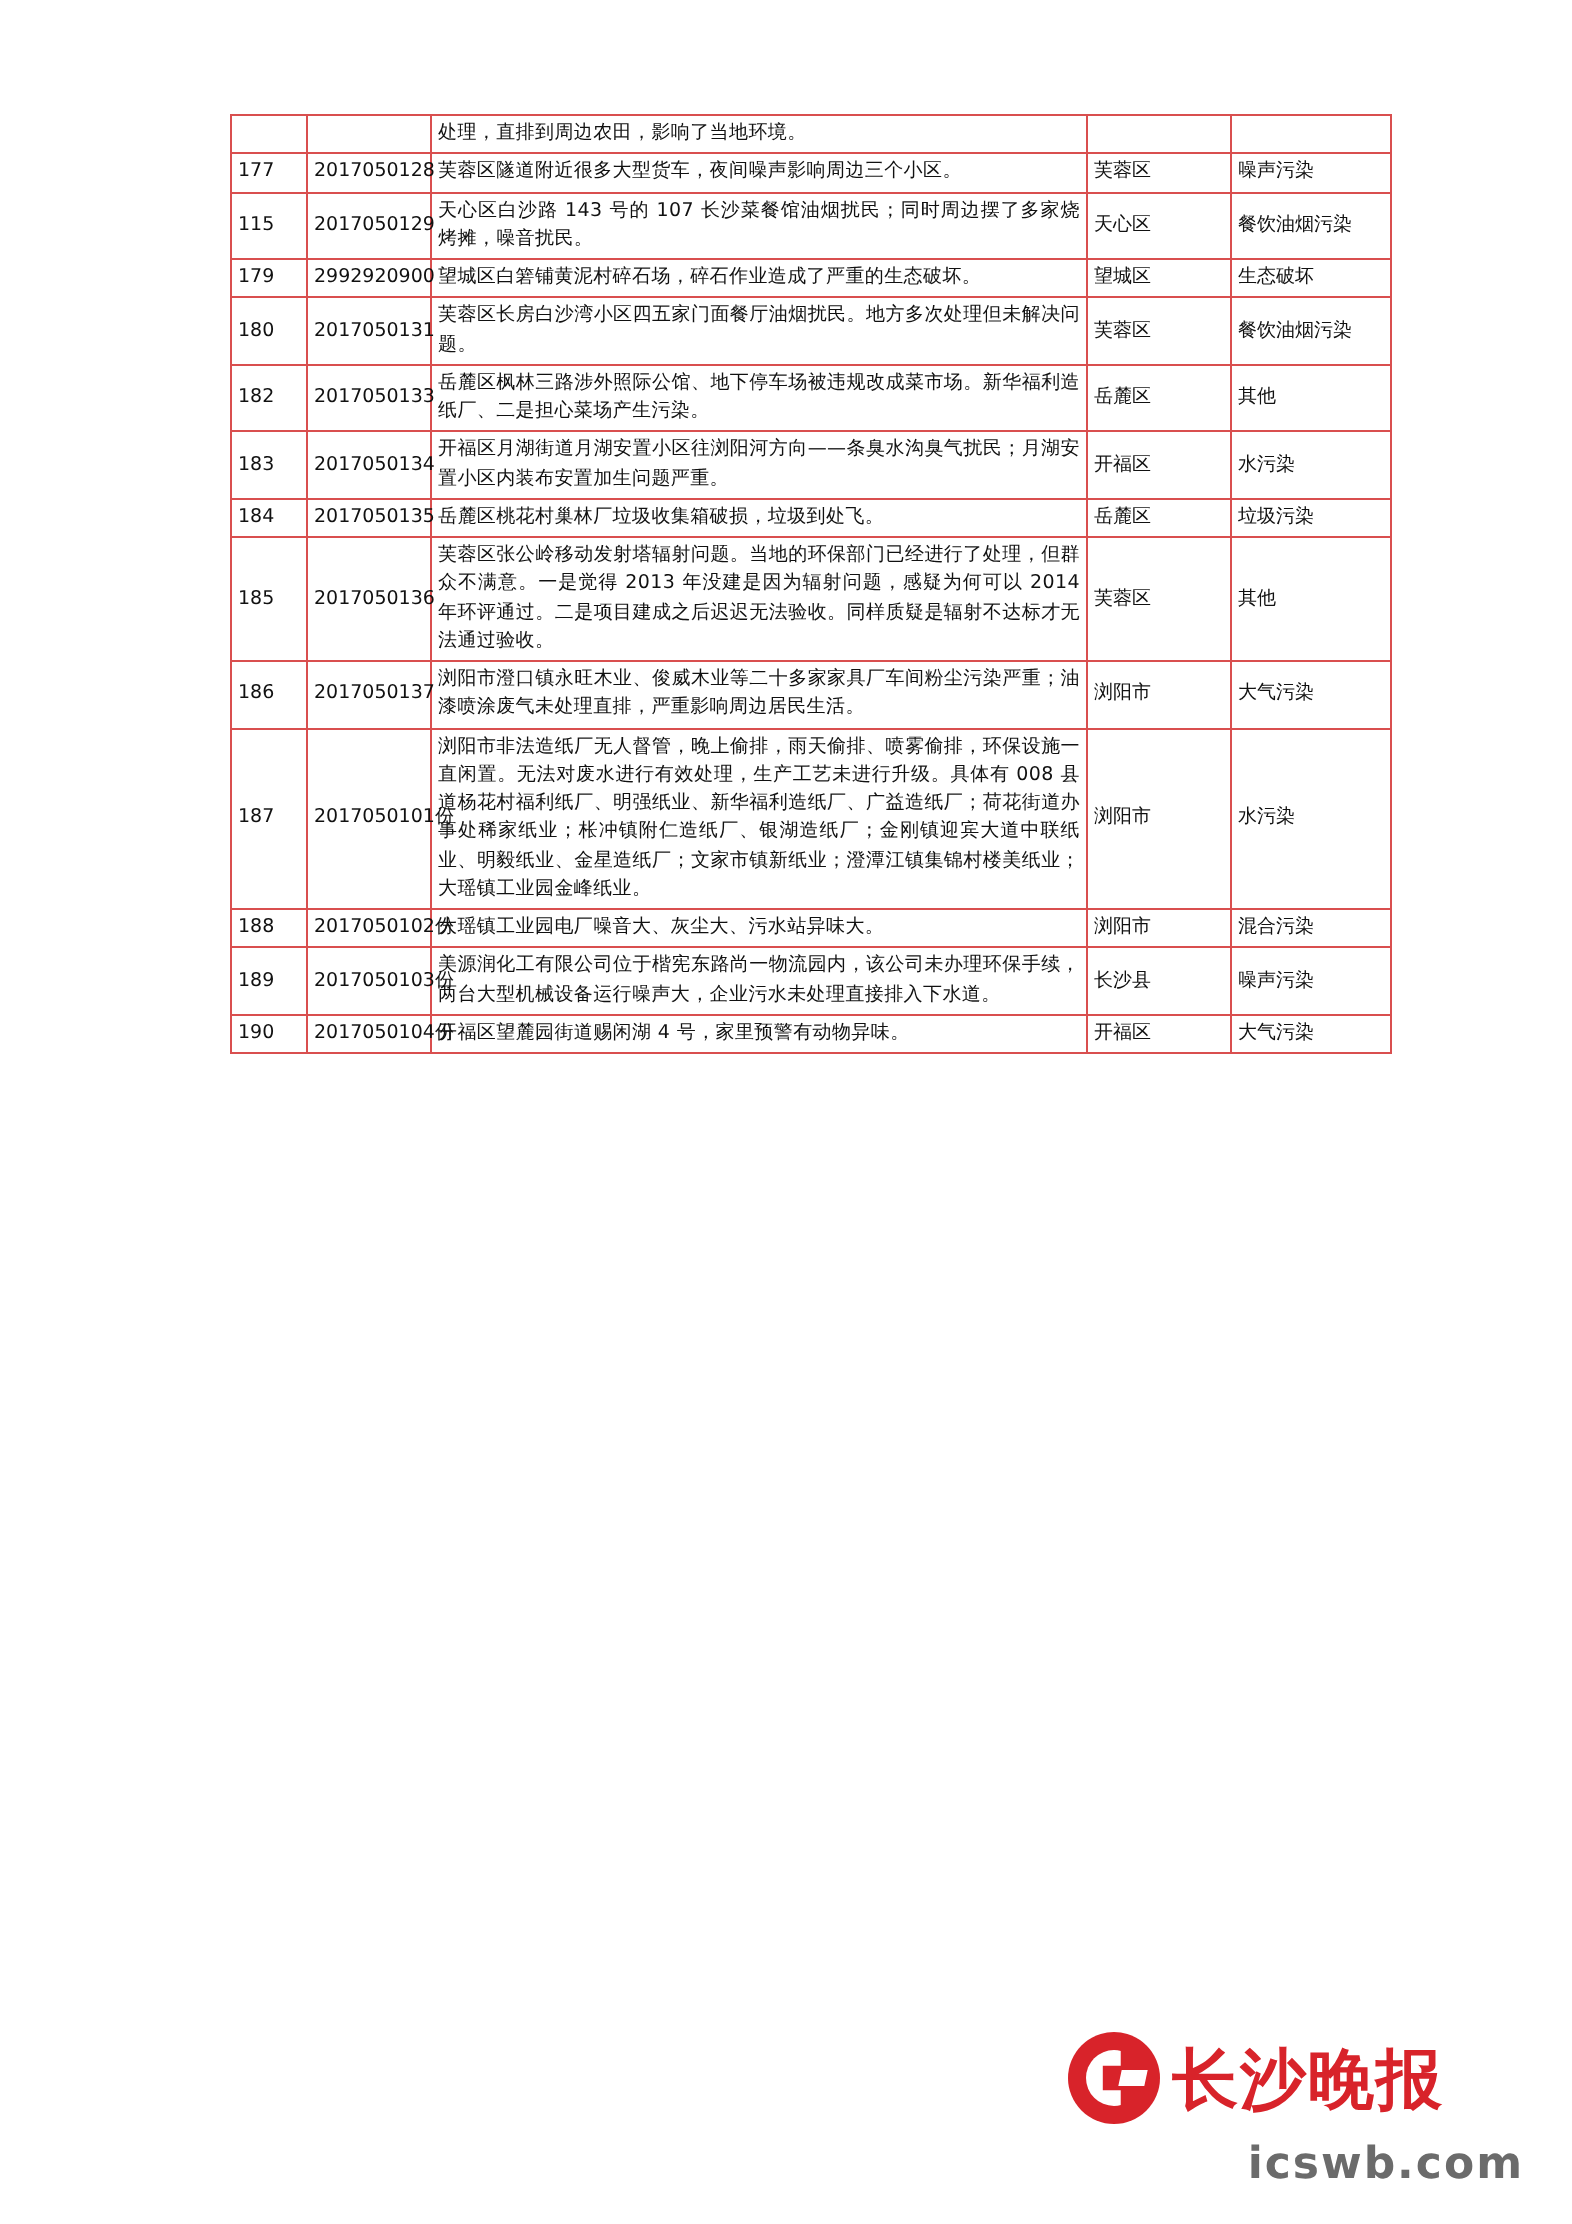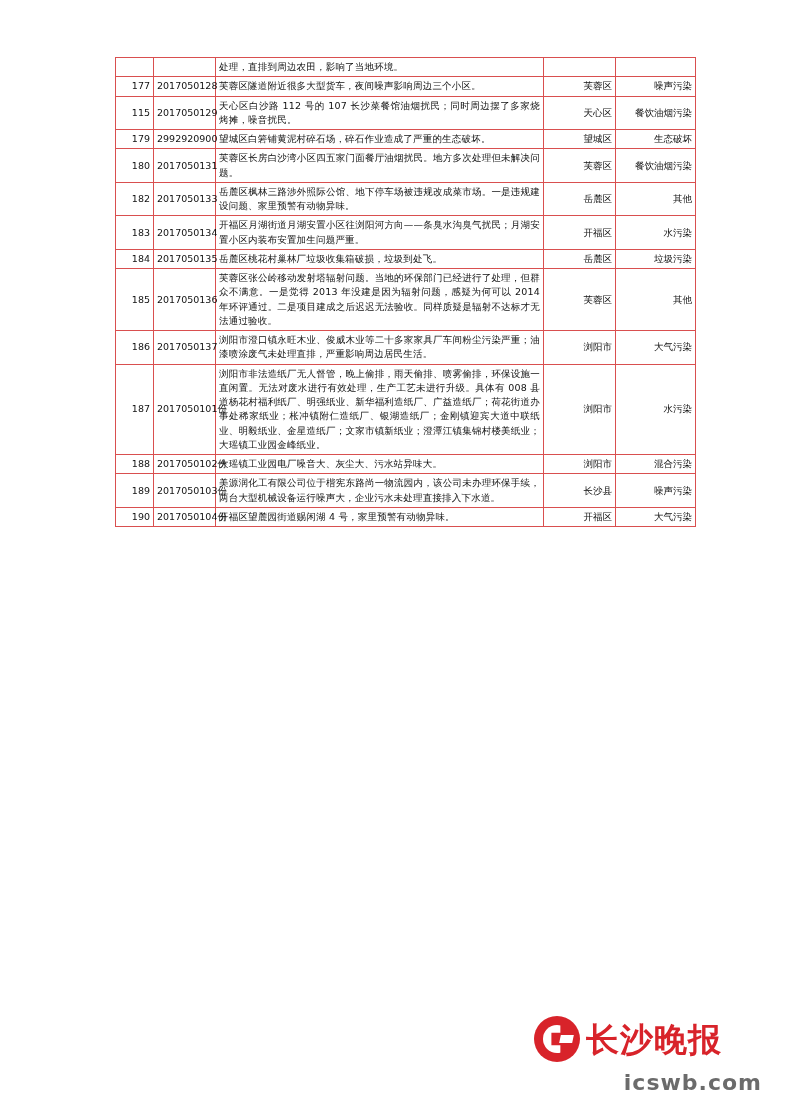--- a/index.html
+++ b/index.html
@@ -40,21 +40,21 @@
     vertical-align: middle;
     color: #111;
   }
   col.c-no    { width: 38px; }
   col.c-code  { width: 62px; }
   col.c-desc  { width: 328px; }
   col.c-area  { width: 72px; }
   col.c-type  { width: 80px; }
 
   td.no, td.code, td.area, td.type {
-    text-align: right;
+    text-align: left;
     white-space: nowrap;
   }
   td.desc {
     text-align: justify;
     text-justify: inter-ideograph;
     letter-spacing: 0.2px;
     line-height: 1.5;
   }
   .first-row td {
     border-top: 1px solid #d94f4f;
@@ -150,21 +150,21 @@
           <td class="no">177</td>
           <td class="code">2017050128</td>
           <td class="desc">芙蓉区隧道附近很多大型货车，夜间噪声影响周边三个小区。</td>
           <td class="area">芙蓉区</td>
           <td class="type">噪声污染</td>
         </tr>
 
         <tr>
           <td class="no">115</td>
           <td class="code">2017050129</td>
-          <td class="desc">天心区白沙路 112 号的 107 长沙菜餐馆油烟扰民；同时周边摆了多家烧烤摊，噪音扰民。</td>
+          <td class="desc">天心区白沙路 143 号的 107 长沙菜餐馆油烟扰民；同时周边摆了多家烧烤摊，噪音扰民。</td>
           <td class="area">天心区</td>
           <td class="type">餐饮油烟污染</td>
         </tr>
 
         <tr>
           <td class="no">179</td>
           <td class="code">2992920900</td>
           <td class="desc">望城区白箬铺黄泥村碎石场，碎石作业造成了严重的生态破坏。</td>
           <td class="area">望城区</td>
           <td class="type">生态破坏</td>
@@ -175,21 +175,21 @@
           <td class="code">2017050131</td>
           <td class="desc">芙蓉区长房白沙湾小区四五家门面餐厅油烟扰民。地方多次处理但未解决问题。</td>
           <td class="area">芙蓉区</td>
           <td class="type">餐饮油烟污染</td>
         </tr>
 
 
         <tr>
           <td class="no">182</td>
           <td class="code">2017050133</td>
-          <td class="desc">岳麓区枫林三路涉外照际公馆、地下停车场被违规改成菜市场。一是违规建设问题、家里预警有动物异味。</td>
+          <td class="desc">岳麓区枫林三路涉外照际公馆、地下停车场被违规改成菜市场。新华福利造纸厂、二是担心菜场产生污染。</td>
           <td class="area">岳麓区</td>
           <td class="type">其他</td>
         </tr>
 
         <tr>
           <td class="no">183</td>
           <td class="code">2017050134</td>
           <td class="desc">开福区月湖街道月湖安置小区往浏阳河方向——条臭水沟臭气扰民；月湖安置小区内装布安置加生问题严重。</td>
           <td class="area">开福区</td>
           <td class="type">水污染</td>

